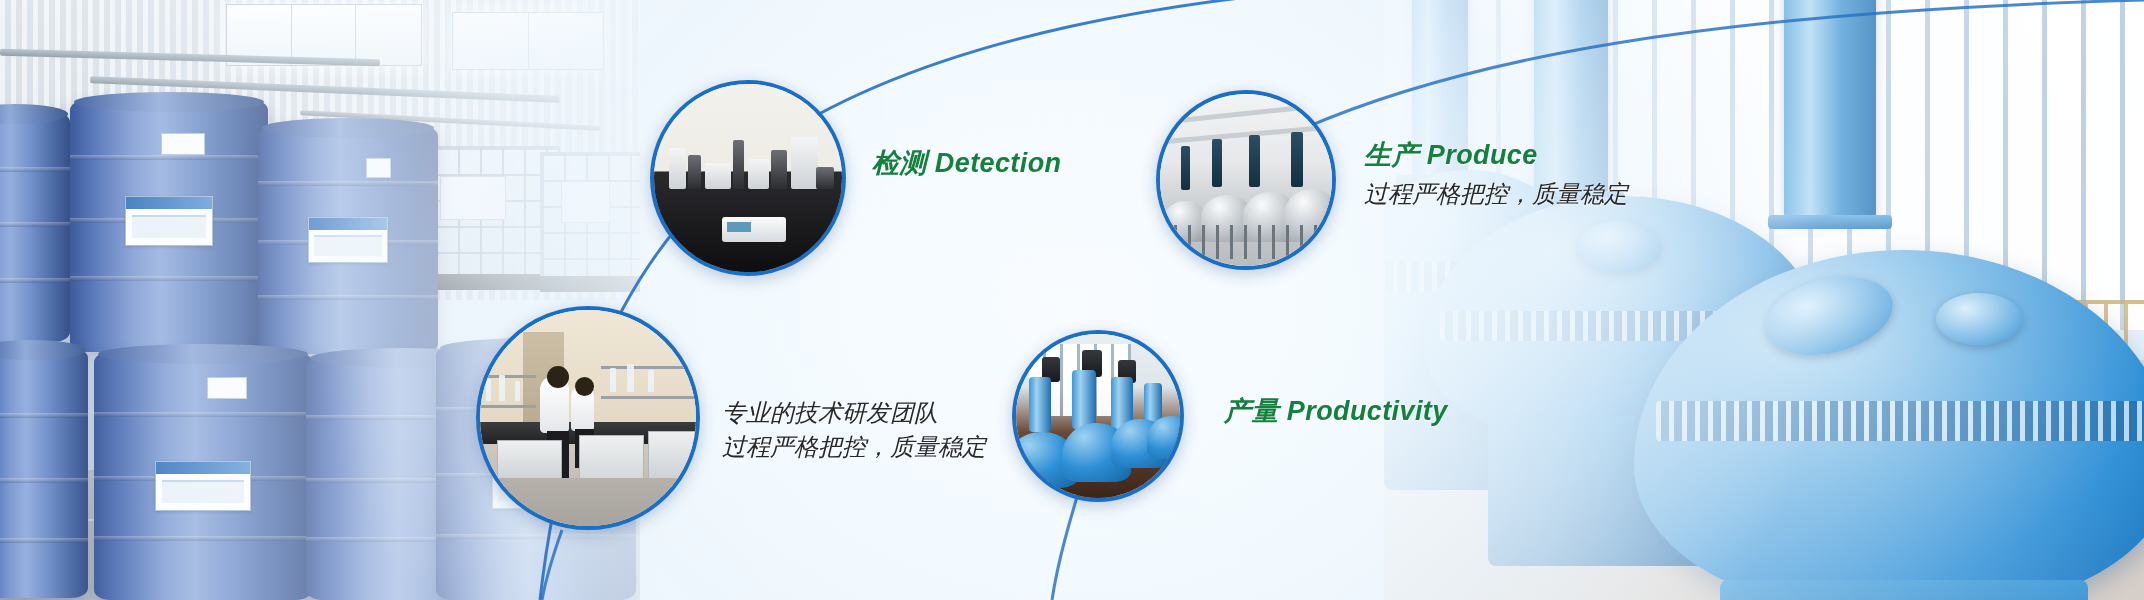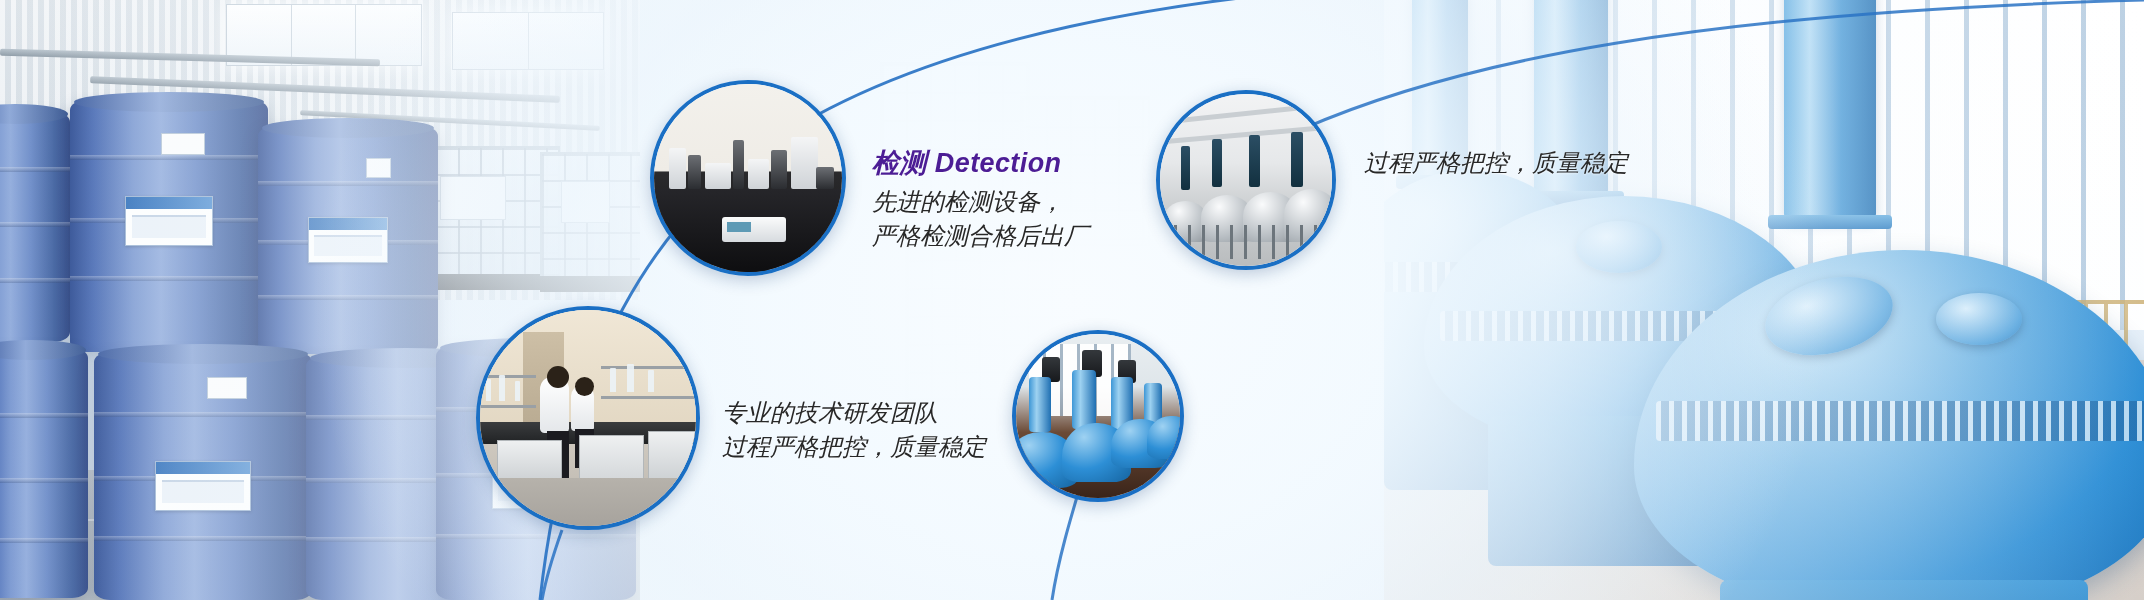--- a/index.html
+++ b/index.html
@@ -317,21 +317,21 @@
     background:linear-gradient(to right,#3e97d6,#9ed2f1 35%,#1f6fb2);
   }
   .ph-prod .mot{
     position:absolute; background:linear-gradient(to bottom,#34383c,#17191c); border-radius:3px;
   }
 
   
   .textblock{ position:absolute; }
   .tb-title{
     font-size:27px; font-weight:bold; font-style:italic;
-    color:#4c1d95; letter-spacing:.4px; line-height:1.15;
+    color:#15803d; letter-spacing:.4px; line-height:1.15;
     white-space:nowrap;
     text-shadow:0 1px 2px rgba(255,255,255,.75);
   }
   .tb-line{
     font-size:24px; font-style:italic; color:#282828;
     line-height:1.42; white-space:nowrap;
     text-shadow:0 1px 2px rgba(255,255,255,.7);
   }
   .tb-title .en{ padding-left:8px; }
   .tb-sub{ margin-top:6px; }
@@ -538,35 +538,37 @@
       <span class="rx" style="left:28%;width:42%;height:36%;bottom:10%"></span>
       <span class="rx" style="left:58%;width:36%;height:30%;bottom:18%"></span>
       <span class="rx" style="left:80%;width:30%;height:26%;bottom:24%"></span>
     </div>
   </div>
 
   <div class="textblock" style="left:872px;top:148px;">
     <div class="tb-title">
       <span>检测</span><span class="en">Detection</span>
     </div>
-    <div class="tb-sub">
-      <div class="tb-line">先进的检测设备，</div>
-      <div class="tb-line">严格检测合格后出厂</div>
-    </div>
   </div>
 
   <div class="textblock" style="left:1364px;top:140px;">
+    <div class="tb-title">
+      <span>生产</span><span class="en">Produce</span>
+    </div>
     <div class="tb-sub">
       <div class="tb-line">过程严格把控，质量稳定</div>
     </div>
   </div>
 
   <div class="textblock" style="left:722px;top:390px;">
     <div class="tb-sub">
       <div class="tb-line">专业的技术研发团队</div>
       <div class="tb-line">过程严格把控，质量稳定</div>
     </div>
   </div>
 
   <div class="textblock" style="left:1224px;top:396px;">
+    <div class="tb-title">
+      <span>产量</span><span class="en">Productivity</span>
+    </div>
   </div>
 
 </div>
 
 </body></html>

